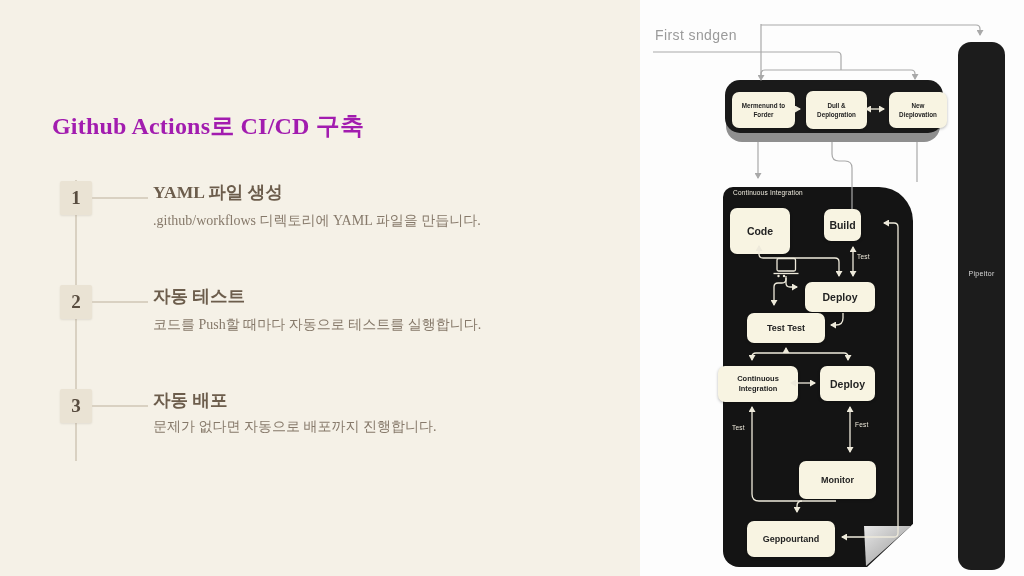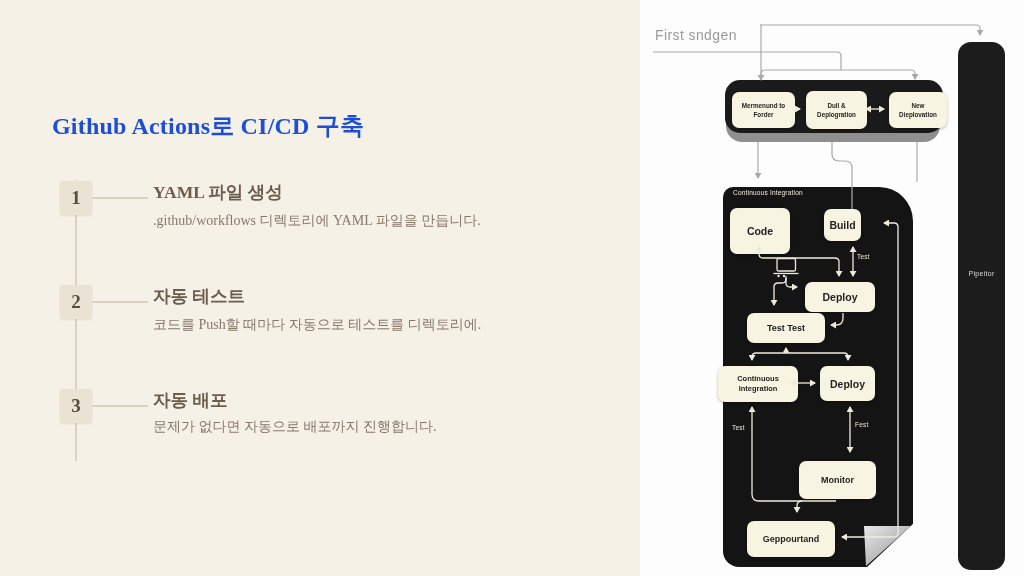--- a/index.html
+++ b/index.html
@@ -4,21 +4,21 @@
 <style>
   html,body{margin:0;padding:0;background:#e9e9e9;}
   #stage{position:relative;width:1024px;height:576px;overflow:hidden;
          font-family:"Liberation Sans","DejaVu Sans",sans-serif;}
   .abs{position:absolute;}
   
   .left-bg{left:0;top:0;width:640px;height:576px;background:#f5f1e7;}
   .right-bg{left:640px;top:0;width:384px;height:576px;background:#fdfdfd;}
   .slide-title{left:52px;top:110px;width:560px;
     font-family:"Liberation Serif","DejaVu Serif",serif;
-    font-size:24px;font-weight:700;color:#1d4ed8;letter-spacing:.2px;}
+    font-size:24px;font-weight:700;color:#a21caf;letter-spacing:.2px;}
   .timeline{left:75px;top:180px;width:2px;height:281px;background:#d9d1c2;}
   .num-box{left:60px;width:32px;height:34px;background:#eae3d4;border-radius:2px;
     display:flex;align-items:center;justify-content:center;
     font-family:"Liberation Serif","DejaVu Serif",serif;font-size:19px;font-weight:700;color:#584c3f;
     box-shadow:0 1px 2px rgba(90,75,55,.12);}
   .step-line{height:2px;background:#d9d1c2;left:92px;width:56px;}
   .step-title{left:153px;font-family:"Liberation Serif","DejaVu Serif",serif;
     font-size:17.5px;font-weight:600;color:#6c5d4c;}
   .step-desc{left:153px;font-family:"Liberation Serif","DejaVu Serif",serif;
     font-size:14px;color:#86796a;}
@@ -52,21 +52,21 @@
   <div class="abs timeline"></div>
 
   <div class="abs num-box" style="top:181px">1</div>
   <div class="abs step-line" style="top:197px"></div>
   <div class="abs step-desc" style="top:212px">.github/workflows 디렉토리에 YAML 파일을 만듭니다.</div>
   <div class="abs step-title" style="top:180px">YAML 파일 생성</div>
 
   <div class="abs num-box" style="top:285px">2</div>
   <div class="abs step-line" style="top:301px"></div>
   <div class="abs step-title" style="top:284px">자동 테스트</div>
-  <div class="abs step-desc" style="top:316px">코드를 Push할 때마다 자동으로 테스트를 디렉토리에.</div>
+  <div class="abs step-desc" style="top:316px">코드를 Push할 때마다 자동으로 테스트를 실행합니다.</div>
 
   <div class="abs num-box" style="top:389px">3</div>
   <div class="abs step-line" style="top:405px"></div>
   <div class="abs step-title" style="top:388px">자동 배포</div>
   <div class="abs step-desc" style="top:418px">문제가 없다면 자동으로 배포까지 진행합니다.</div>
 
   <div class="abs first-label">First sndgen</div>
 
   <div class="abs top-shadow"></div>
   <div class="abs top-container"></div>

